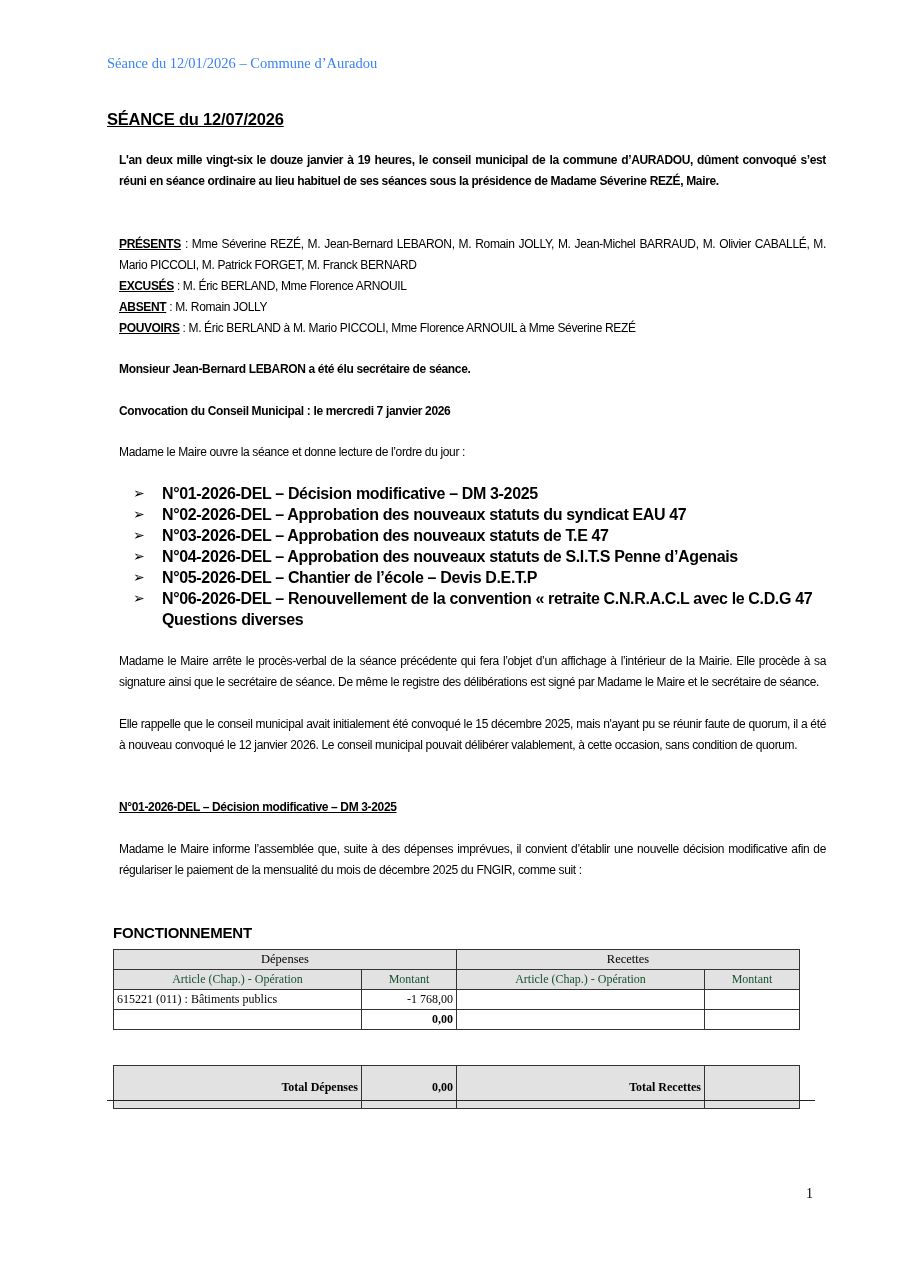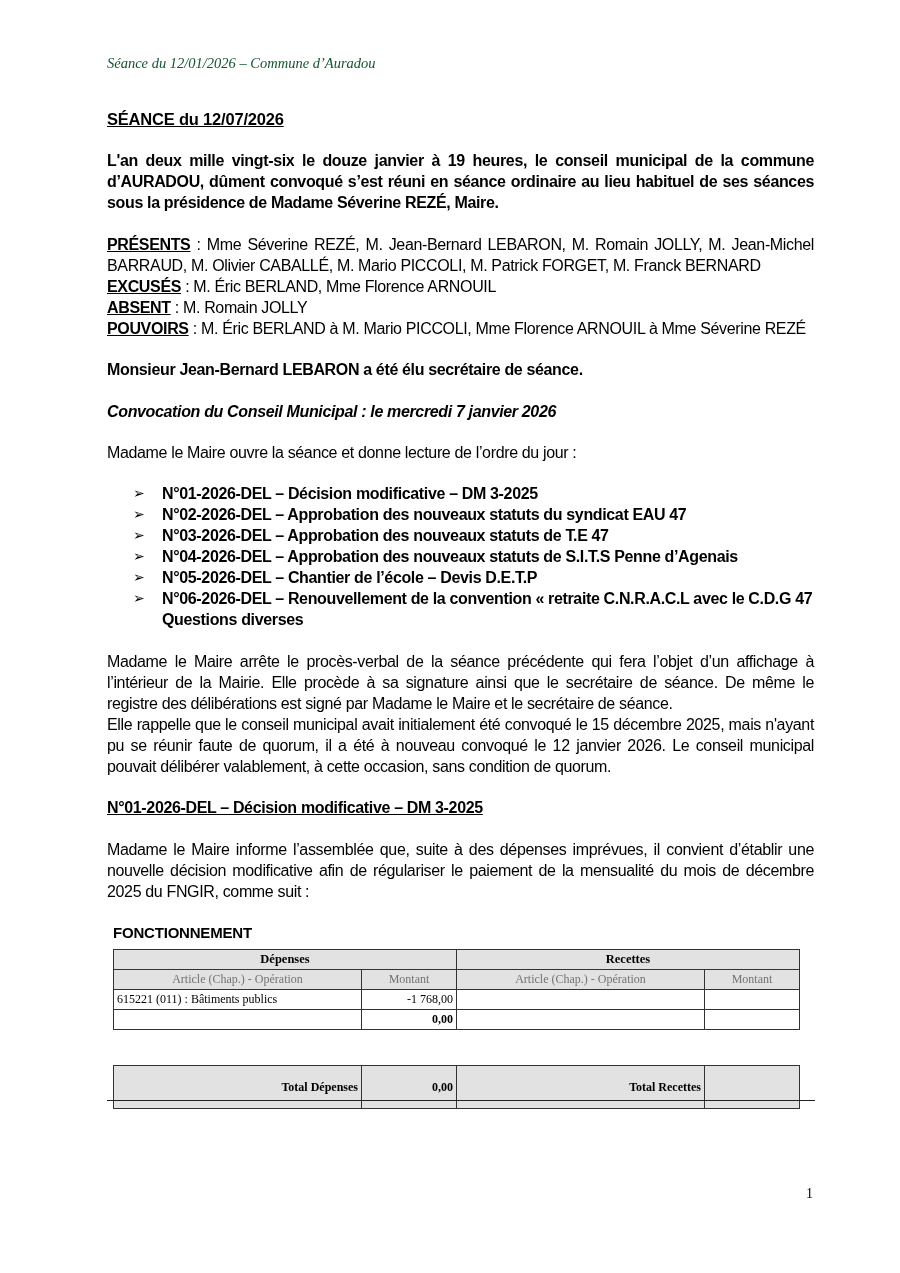--- a/index.html
+++ b/index.html
@@ -1,32 +1,32 @@
 <!DOCTYPE html>
 <html><head>
 <meta charset="utf-8">
 <style>
   html, body { margin: 0; padding: 0; background: #ffffff; }
   body { width: 900px; height: 1273px; position: relative; overflow: hidden; color: #000; }
   .page { position: absolute; left: 0; top: 0; width: 900px; height: 1273px; }
-  .running-header { position: absolute; left: 107px; top: 55px; font-family: "Liberation Serif", serif; font-size: 14.5px; color: #14532d; font-style: italic; }
+  .running-header { position: absolute; left: 107px; top: 55px; font-family: "Liberation Serif", serif; font-size: 14.5px; color: #3b82f6; }
   .title { position: absolute; left: 107px; top: 110px; font-family: "Liberation Sans", sans-serif; font-weight: bold; font-size: 16.5px; text-decoration: underline; letter-spacing: -0.2px; }
-  .block { position: absolute; left: 107px; width: 707px; font-family: "Liberation Sans", sans-serif; font-size: 16px; line-height: 21px; letter-spacing: -0.35px; text-align: justify; }
+  .block { position: absolute; left: 119px; width: 707px; font-family: "Liberation Sans", sans-serif; font-size: 12px; line-height: 21px; letter-spacing: -0.35px; text-align: justify; }
   .bold { font-weight: bold; }
-  .italic { font-style: italic; }
+  .italic { }
   .u { text-decoration: underline; font-weight: bold; }
   .agenda { position: absolute; left: 130px; top: 483px; font-family: "Liberation Sans", sans-serif; font-size: 16px; line-height: 21px; font-weight: bold; letter-spacing: -0.35px; margin: 0; padding: 0; list-style: none; }
   .agenda li { position: relative; padding-left: 32px; }
   .agenda .arrow { position: absolute; left: 3px; top: 0; font-weight: normal; font-size: 14px; }
   .agenda .extra { padding-left: 32px; }
   .fonct-label { position: absolute; left: 113px; top: 924px; font-family: "Liberation Sans", sans-serif; font-weight: bold; font-size: 15px; letter-spacing: -0.2px; }
   table.dm { position: absolute; left: 113px; top: 949px; border-collapse: collapse; font-family: "Liberation Serif", serif; font-size: 12px; }
   table.dm td, table.dm th { border: 1.5px solid #333; padding: 0 3px; height: 19px; }
-  table.dm .grp { background: #e2e2e2; font-weight: bold; text-align: center; font-size: 12.5px; }
-  table.dm .colh { background: #e2e2e2; color: #737373; font-weight: normal; text-align: center; }
+  table.dm .grp { background: #e2e2e2; font-weight: normal; text-align: center; font-size: 12.5px; }
+  table.dm .colh { background: #e2e2e2; color: #14532d; font-weight: normal; text-align: center; }
   table.dm .num { text-align: right; }
   table.totals { position: absolute; left: 113px; top: 1065px; border-collapse: collapse; font-family: "Liberation Serif", serif; font-size: 12px; }
   table.totals td { border: 1.5px solid #333; background: #e2e2e2; height: 18px; padding: 12px 3px; font-weight: bold; text-align: right; }
   .hr { position: absolute; left: 107px; top: 1100px; width: 708px; height: 0; border-top: 1.5px solid #222; }
   .page-num { position: absolute; left: 806px; top: 1186px; font-family: "Liberation Serif", serif; font-size: 14px; }
 </style>
 </head>
 <body>
 
 <div class="page">

